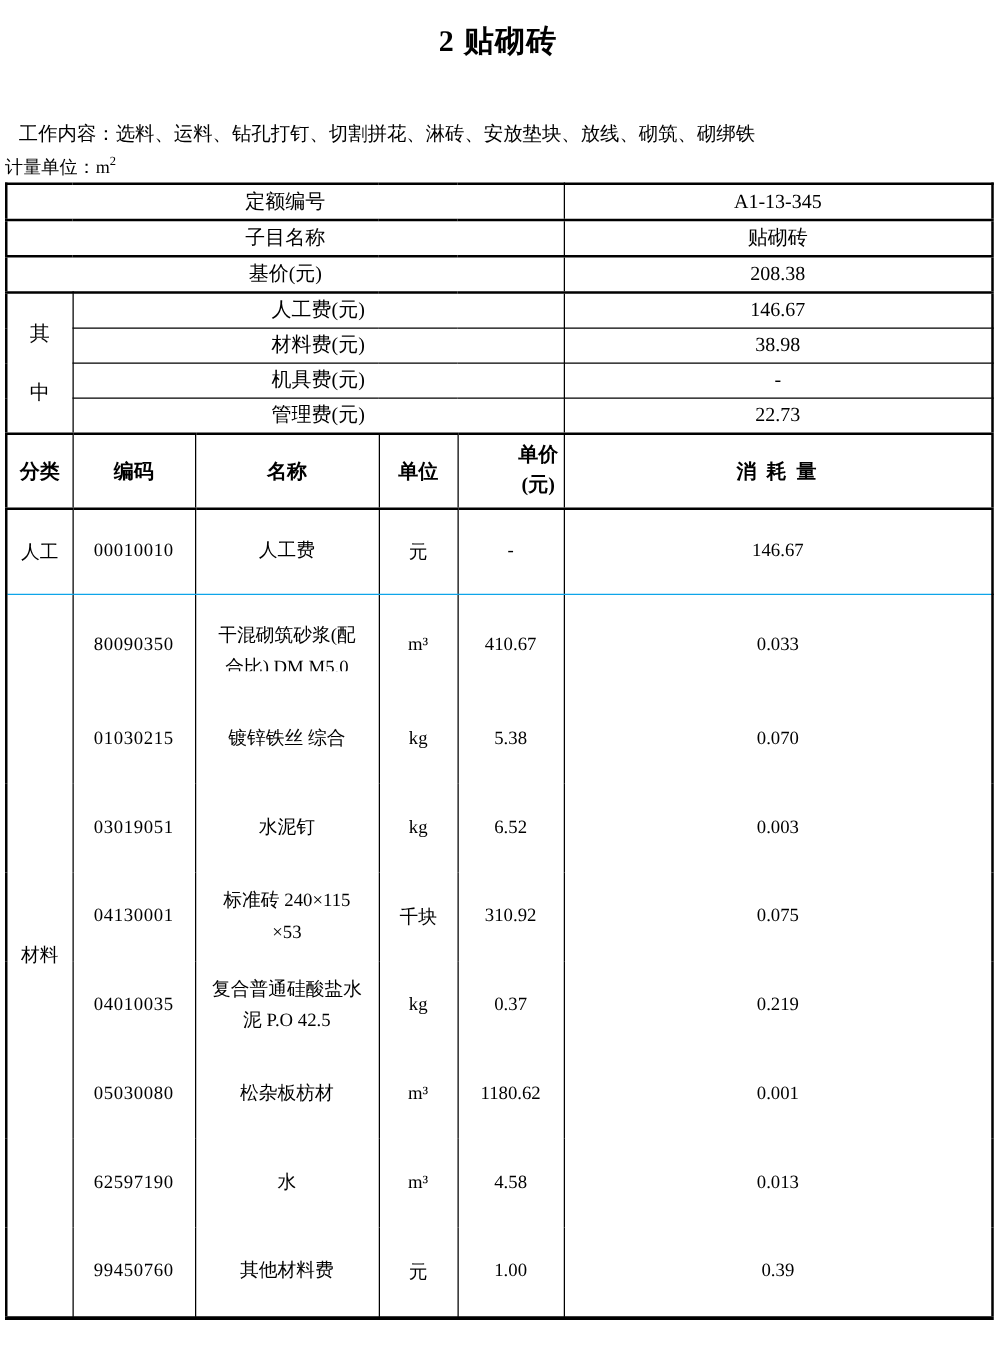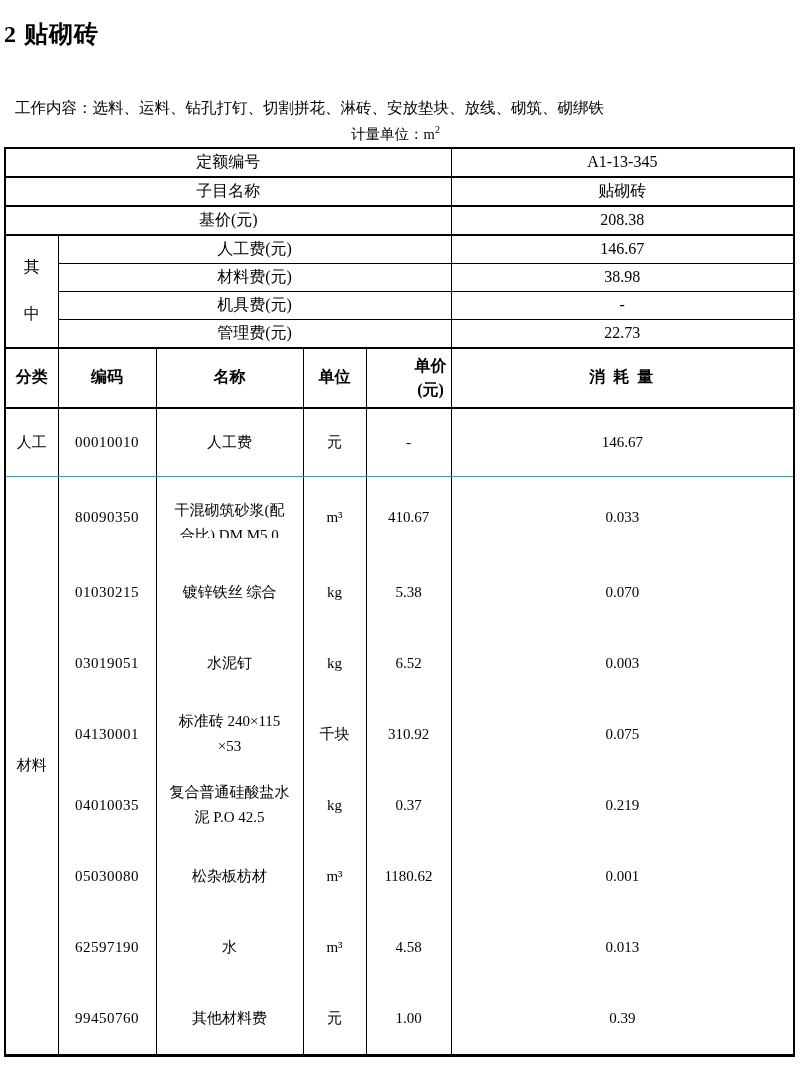--- a/index.html
+++ b/index.html
@@ -6,29 +6,30 @@
   .doc{
     position:relative;
     width:800px;height:1081px;
     box-sizing:border-box;
     background:#fff;color:#000;
     font-family:"Liberation Serif","DejaVu Serif",serif;
     padding:18px 7px 0 4px;
     overflow:hidden;
   }
   .title{
+    text-align:center;
     font-size:24px;font-weight:bold;
     line-height:32px;
     margin:0 0 0 0;
     letter-spacing:1px;
   }
   .work{margin:44px 0 0 11px;font-size:15.5px;line-height:28px;}
   .work .wline2{padding-left:64px;}
   .unitline{
-    text-align:center;
+    text-align:left;
     font-size:14.5px;
     padding-right:6px;
     margin:2px 0 3px 0;
   }
   .unitline sup{font-size:10px;}
   table.qt{
     border-collapse:collapse;
     table-layout:fixed;
     width:789px;
     border:2px solid #000;

